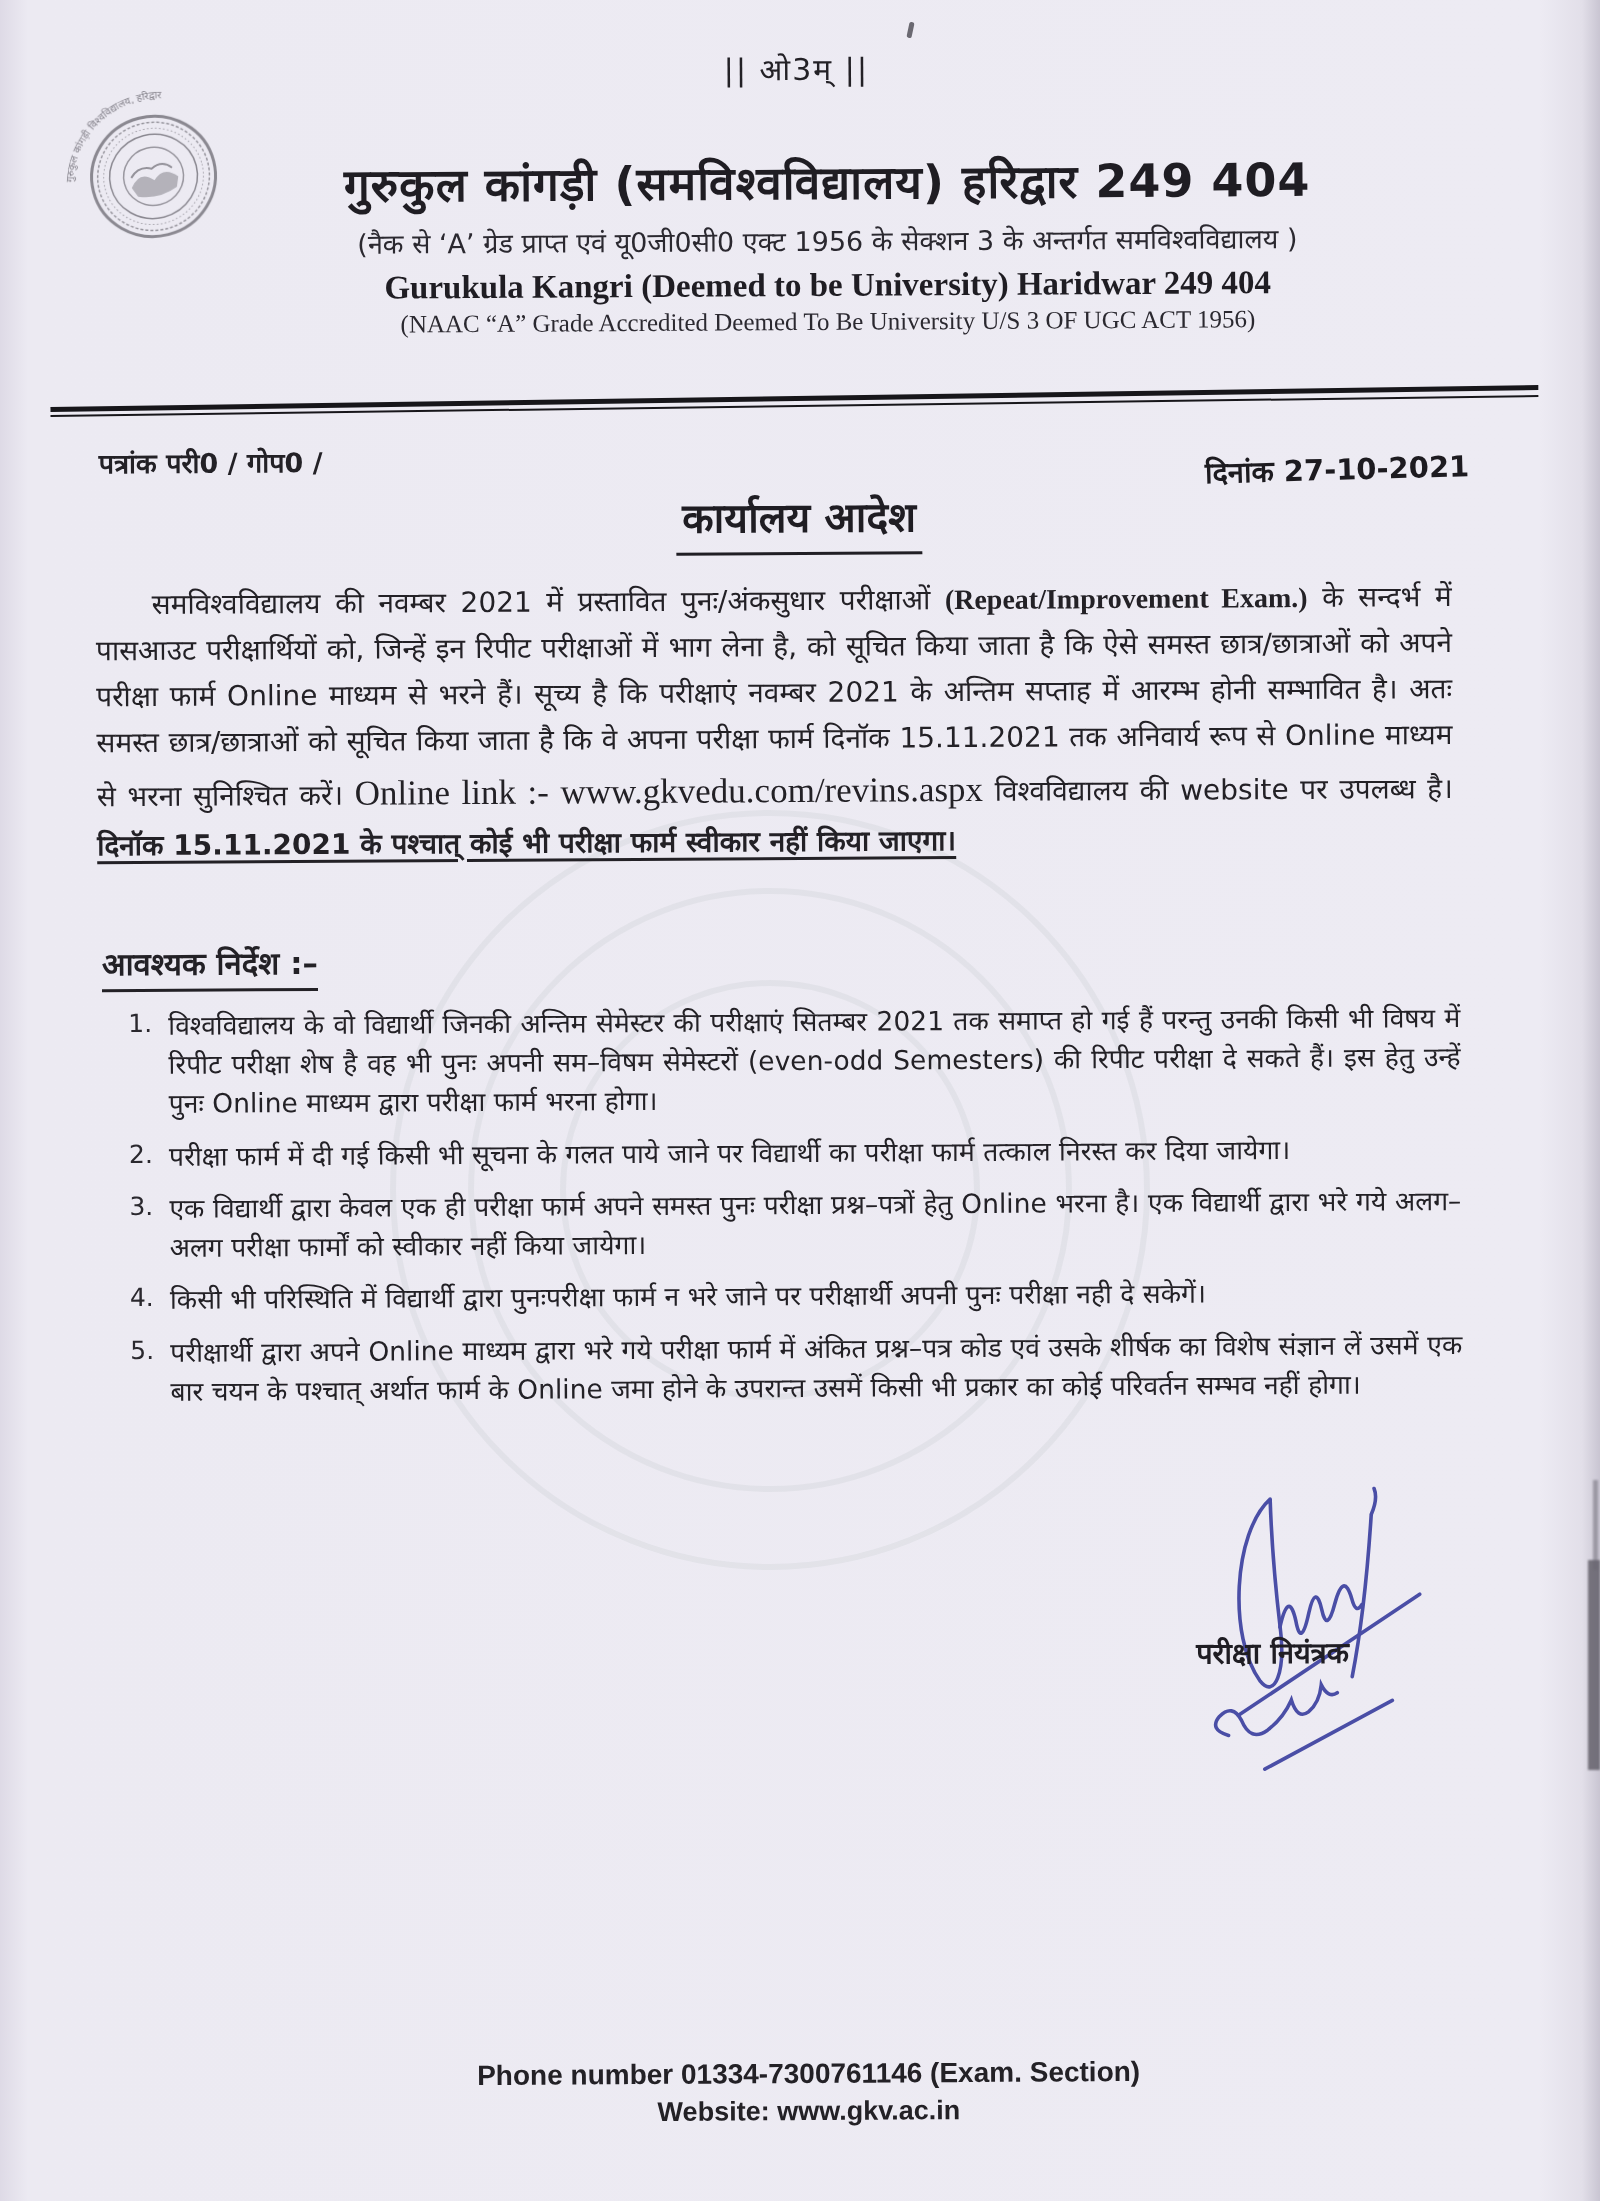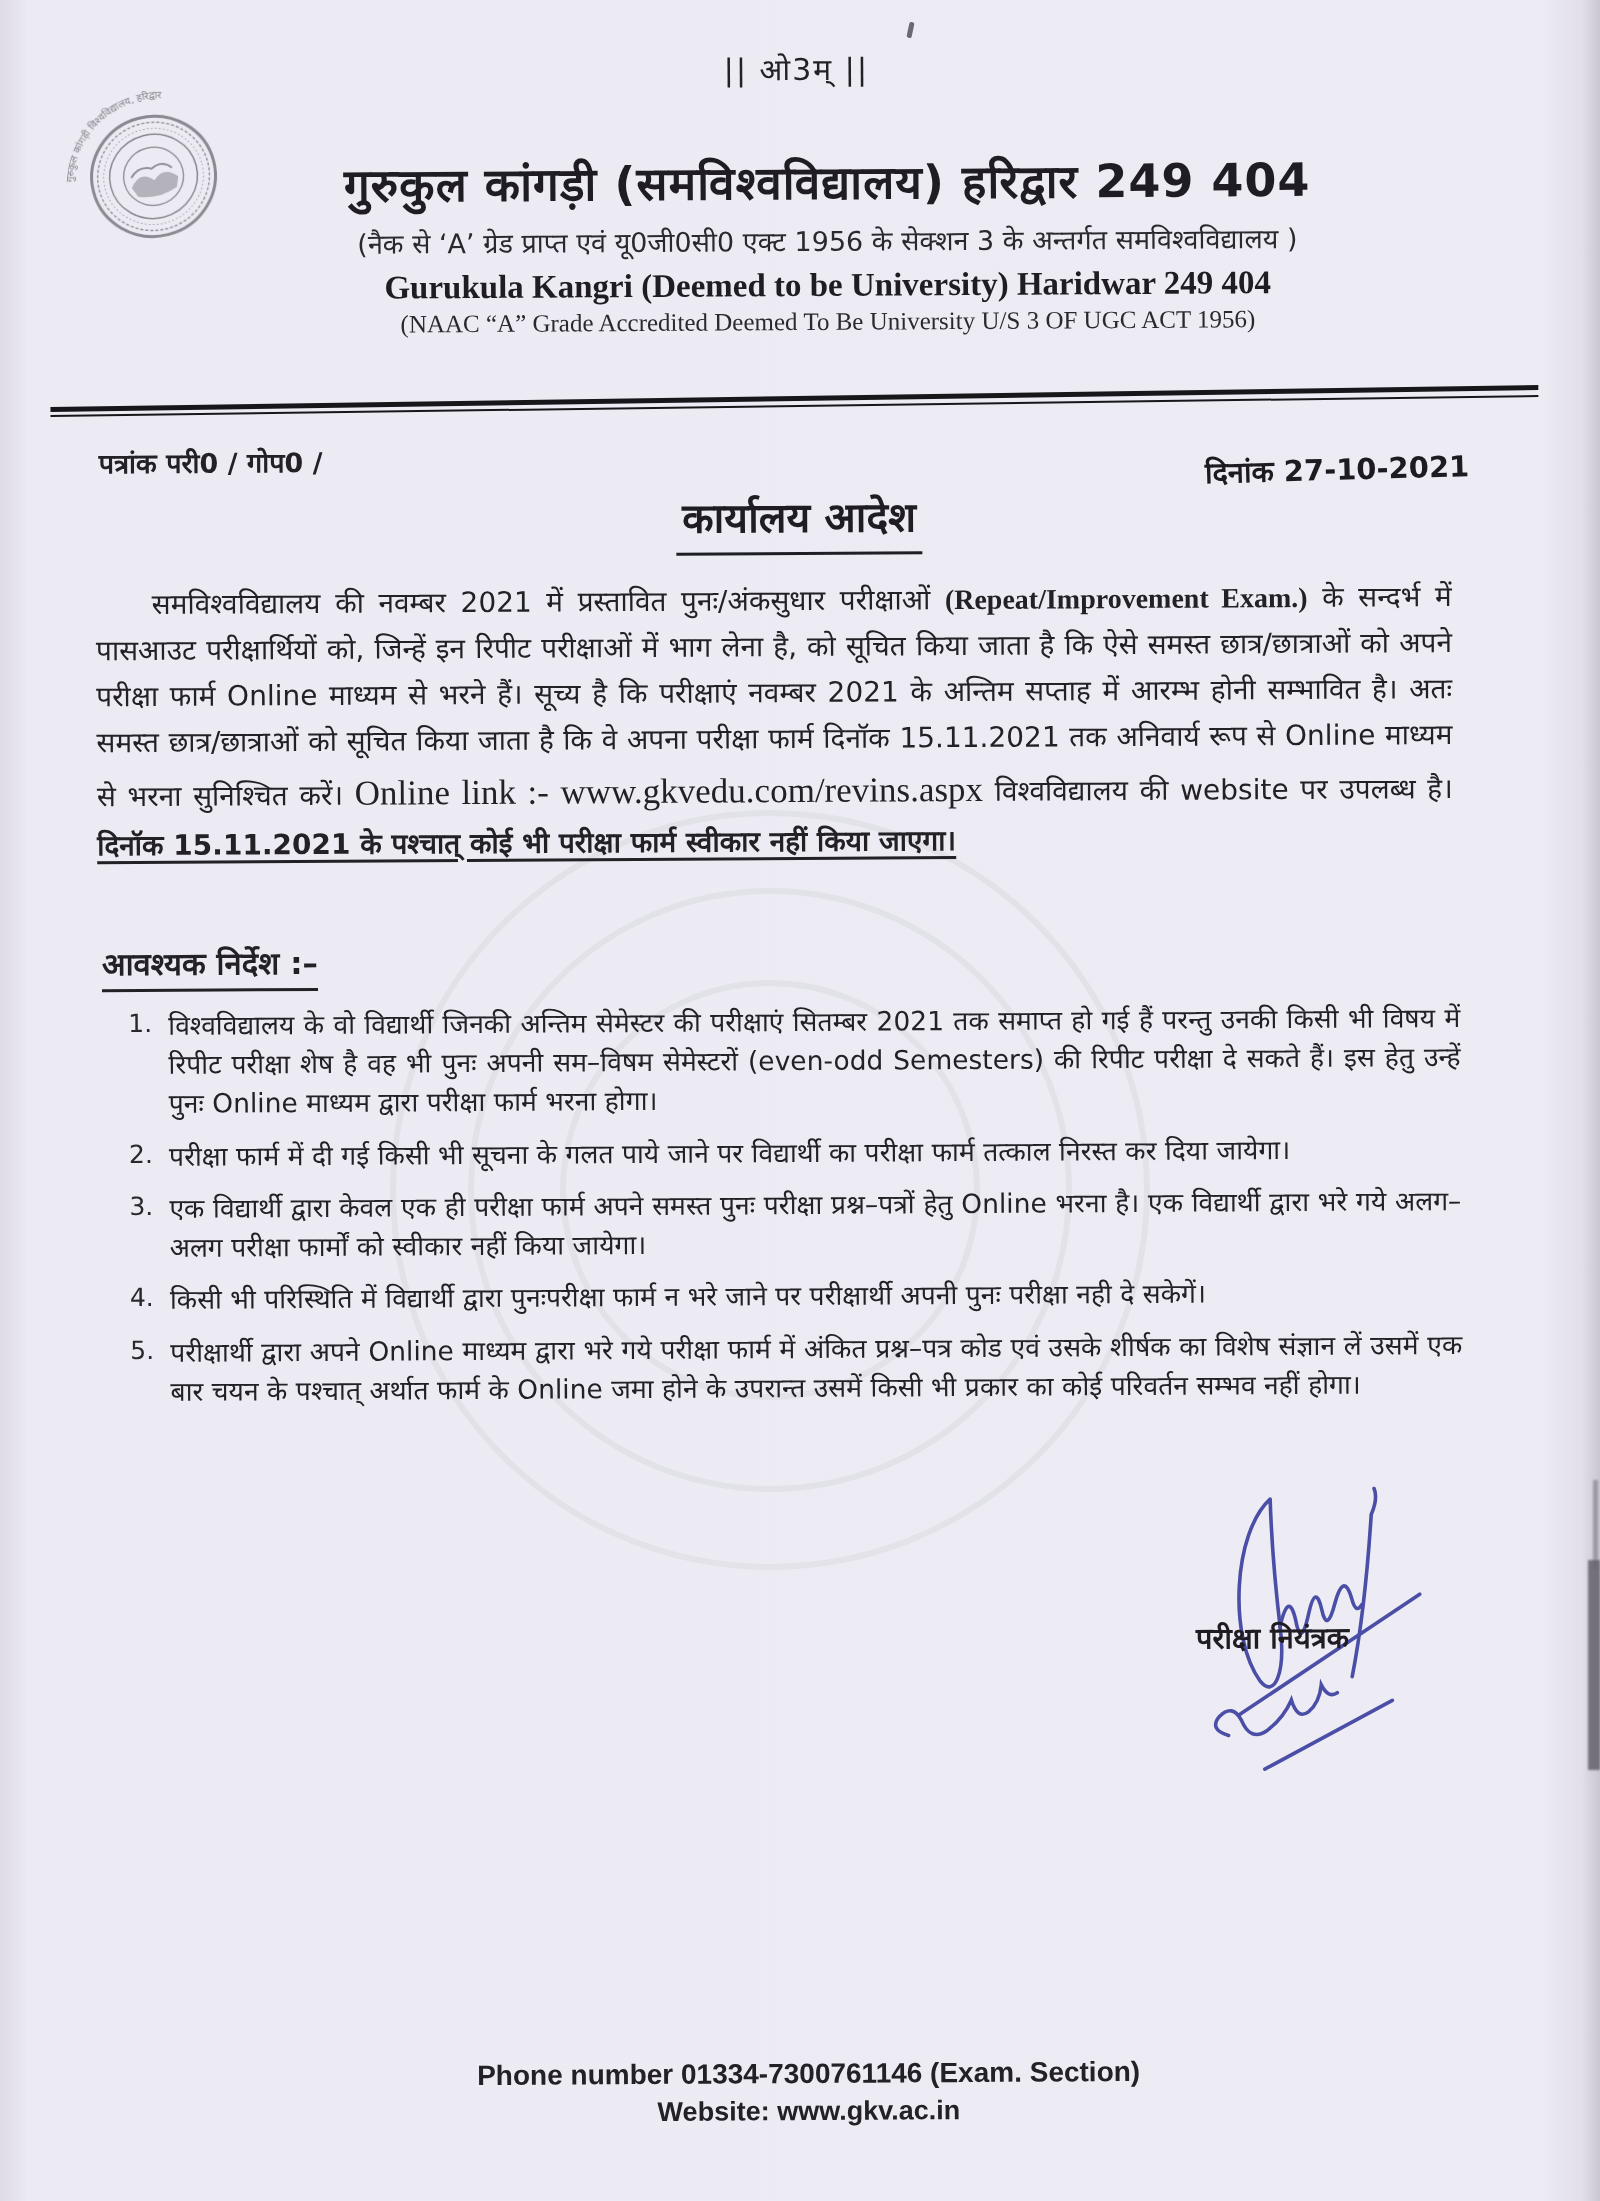--- a/index.html
+++ b/index.html
@@ -58,21 +58,21 @@
 
   .instr-head{position:absolute;left:100px;top:938px;font-size:31px;font-weight:600;border-bottom:3px solid #232126;padding-bottom:5px;color:#232126;}
 
   .instr-list{position:absolute;left:126px;top:1002px;width:1332px;}
   .instr-item{display:flex;margin-bottom:13px;}
   .instr-num{flex:0 0 40px;font-size:25px;padding-top:3px;color:#2a282e;}
   .instr-text{flex:1;font-size:26.5px;line-height:1.48;text-align:justify;color:#232126;}
 
   .sig-block{position:absolute;left:1150px;top:1480px;width:360px;height:300px;}
   .sig-svg{position:absolute;left:20px;top:0;}
-  .sig-title{position:absolute;left:40px;top:140px;font-size:29px;font-weight:600;color:#1f1d23;}
+  .sig-title{position:absolute;left:40px;top:155px;font-size:29px;font-weight:600;color:#1f1d23;}
 
   .footer{position:absolute;left:0;right:0;top:2058px;text-align:center;font-family:"Liberation Sans", sans-serif;font-weight:bold;color:#232126;}
   .footer-phone{font-size:28px;}
   .footer-web{font-size:27px;margin-top:6px;}
 
   .seal-text{font-size:10px;fill:#6f6d76;}
 </style>
 </head>
 <body>
 

